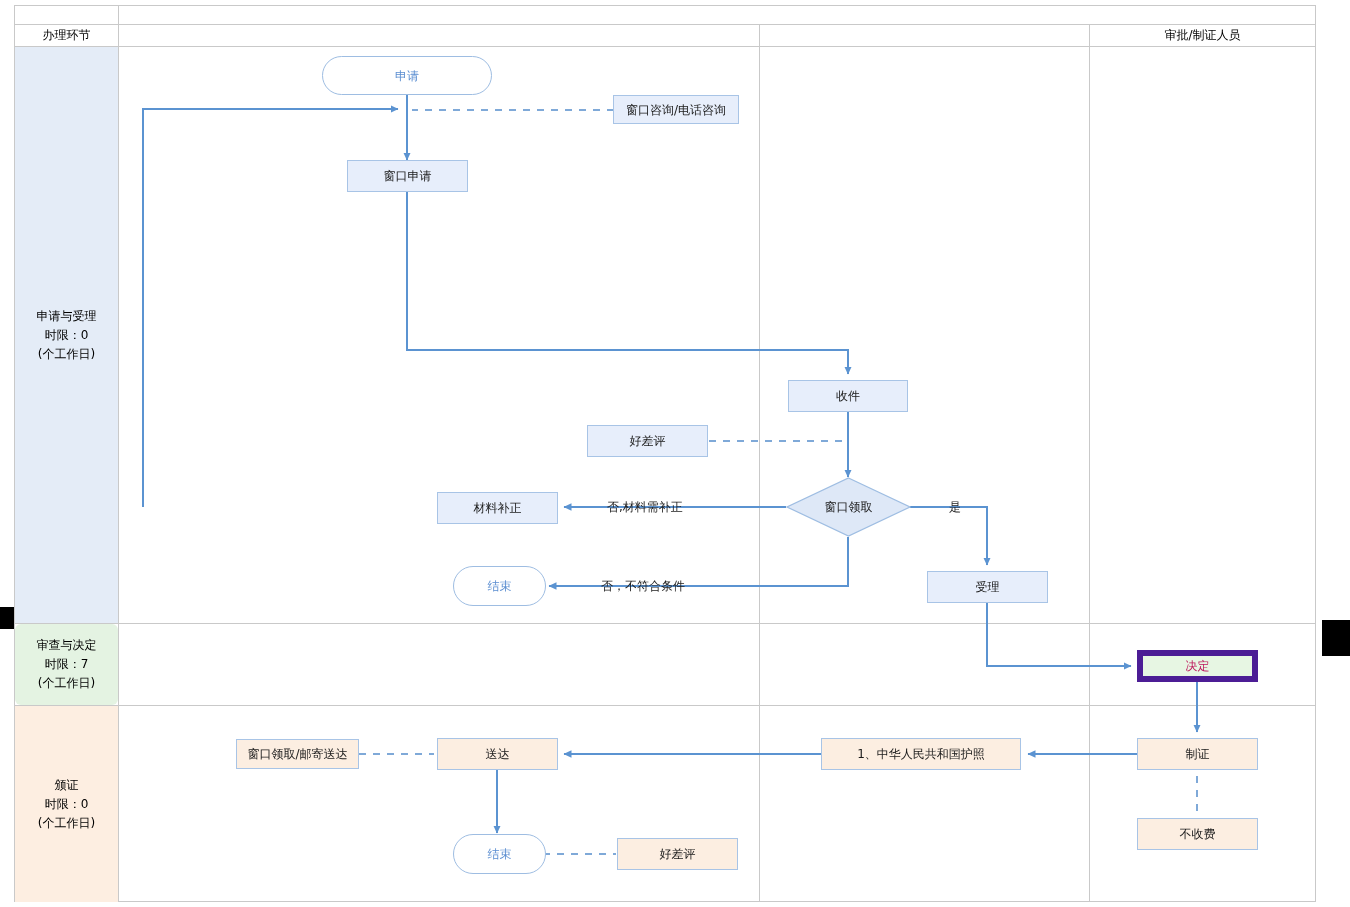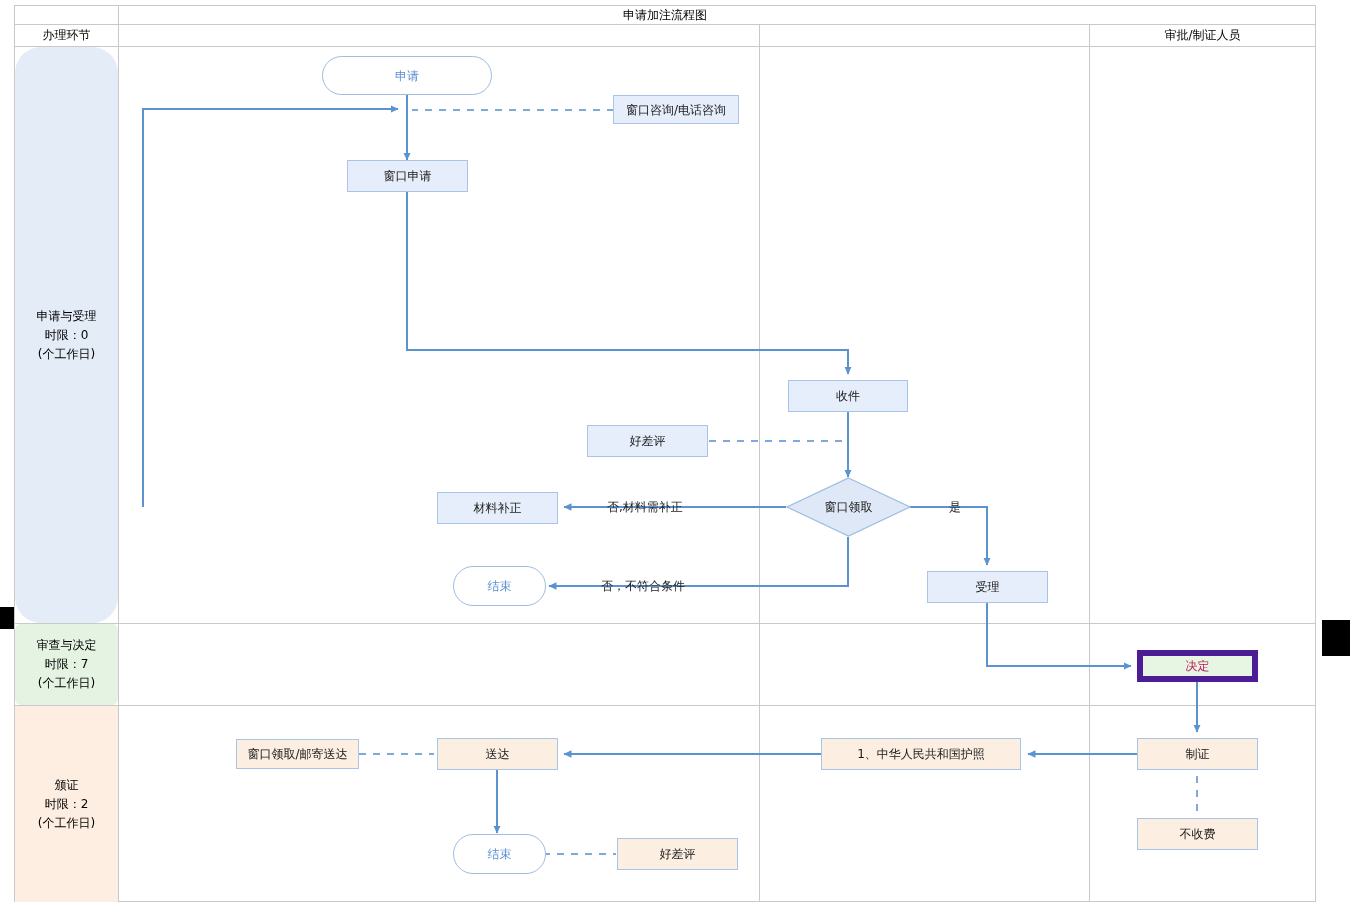--- a/index.html
+++ b/index.html
@@ -50,42 +50,41 @@
   .blackbar{position:absolute;background:#000;}
 </style>
 </head>
 <body>
 
 <div class="blackbar" style="left:0;top:607px;width:14px;height:22px;"></div>
 <div class="blackbar" style="left:1322px;top:620px;width:28px;height:36px;"></div>
 
 <div id="frame">
 
-  <div class="title-cell">申请加注流程图</div>
   <div class="hline" style="top:18px;"></div>
 
   <div class="col-head" style="left:0;top:18px;width:103px;">办理环节</div>
   <div class="col-head" style="left:1075px;top:18px;width:225px;">审批/制证人员</div>
   <div class="hline" style="top:40px;"></div>
 
   <div class="hline" style="top:617px;"></div>
   <div class="hline" style="top:699px;"></div>
 
   <div class="vline" style="left:103px;"></div>
   <div class="vline" style="left:744px;top:18px;"></div>
   <div class="vline" style="left:1074px;top:18px;"></div>
 
-  <div class="phase ph1" style="top:41px;height:576px;border-radius:26px;">申请与受理
+  <div class="phase ph1" style="top:41px;height:576px;">申请与受理
 时限：0
 (个工作日)</div>
   <div class="phase ph2" style="top:618px;height:81px;border-radius:6px;">审查与决定
 时限：7
 (个工作日)</div>
   <div class="phase ph3" style="top:700px;height:196px;">颁证
-时限：2
+时限：0
 (个工作日)</div>
 </div>
 
 <svg id="edges" viewBox="0 0 1350 907">
   <defs>
     <marker id="ah" markerWidth="9" markerHeight="9" refX="7.5" refY="4.5" orient="auto" markerUnits="userSpaceOnUse">
       <path d="M0,0.8 L8,4.5 L0,8.2 z" fill="#5b93d1"></path>
     </marker>
   </defs>
   <g stroke="#5b93d1" stroke-width="2" fill="none">

